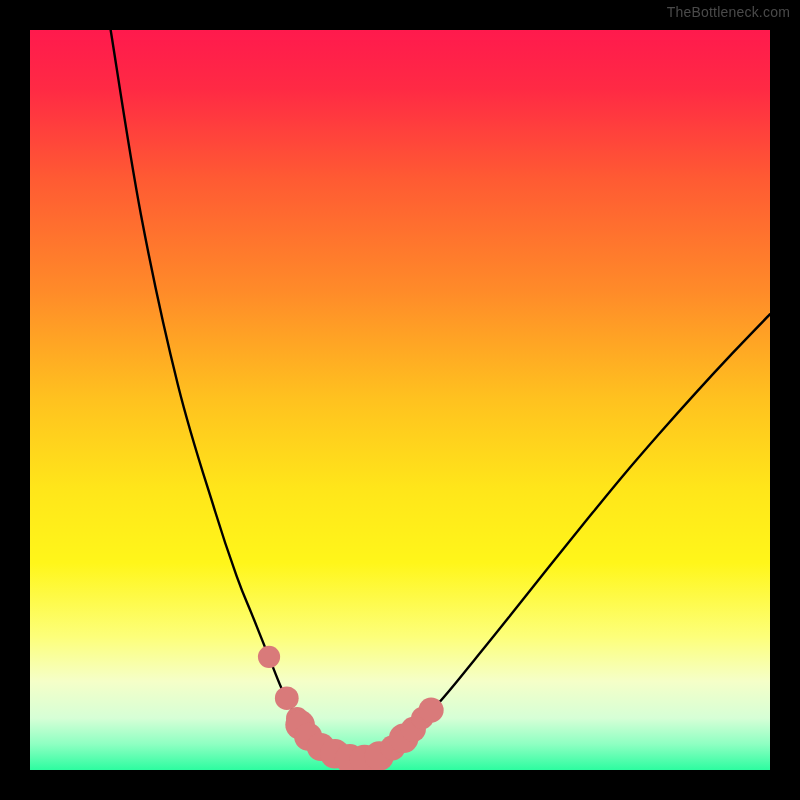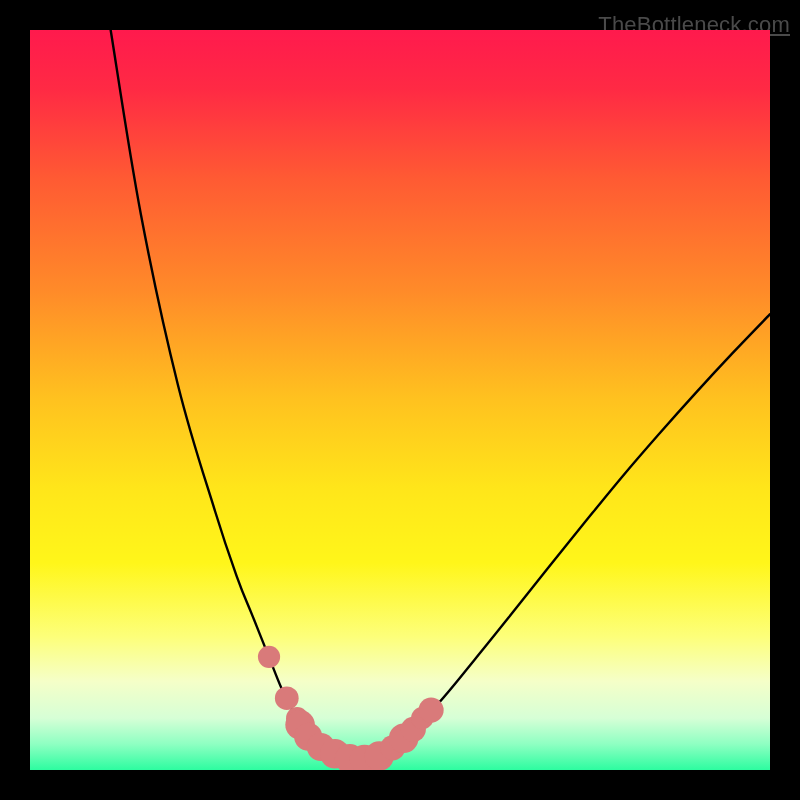--- a/index.html
+++ b/index.html
@@ -21,28 +21,27 @@
   }
   .plot {
     position: absolute;
     left: 30px;
     top: 30px;
     width: 740px;
     height: 740px;
   }
   .watermark {
     position: absolute;
-    top: 12px;
+    top: 4px;
     right: 10px;
     color: #4a4a4a;
-    font-size: 22px;
+    font-size: 14px;
     font-weight: 500;
     letter-spacing: 0.2px;
     font-family: Arial, Helvetica, sans-serif;
-    text-decoration: underline;
   }
   svg { display: block; }
 </style>
 </head>
 <body>
 
 <div class="frame">
   <div class="watermark">TheBottleneck.com</div>
 
   <div class="plot">

